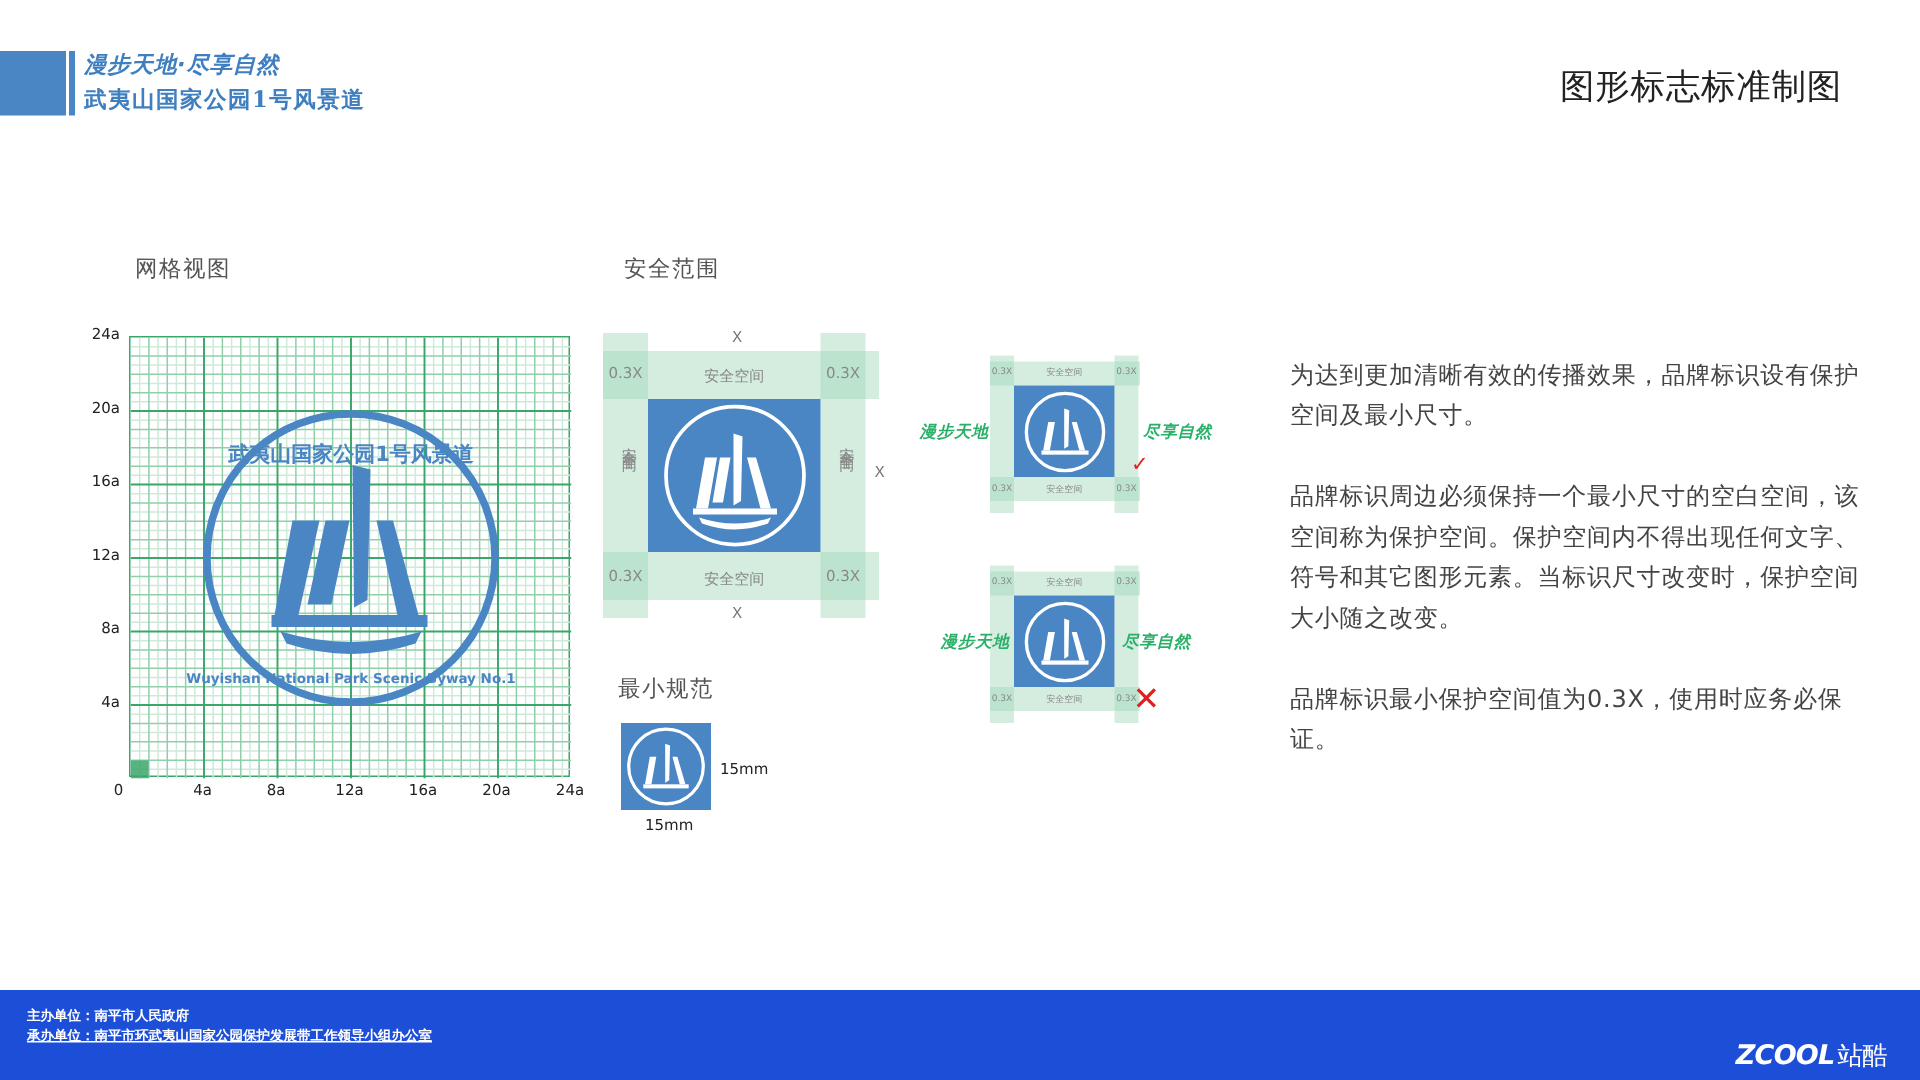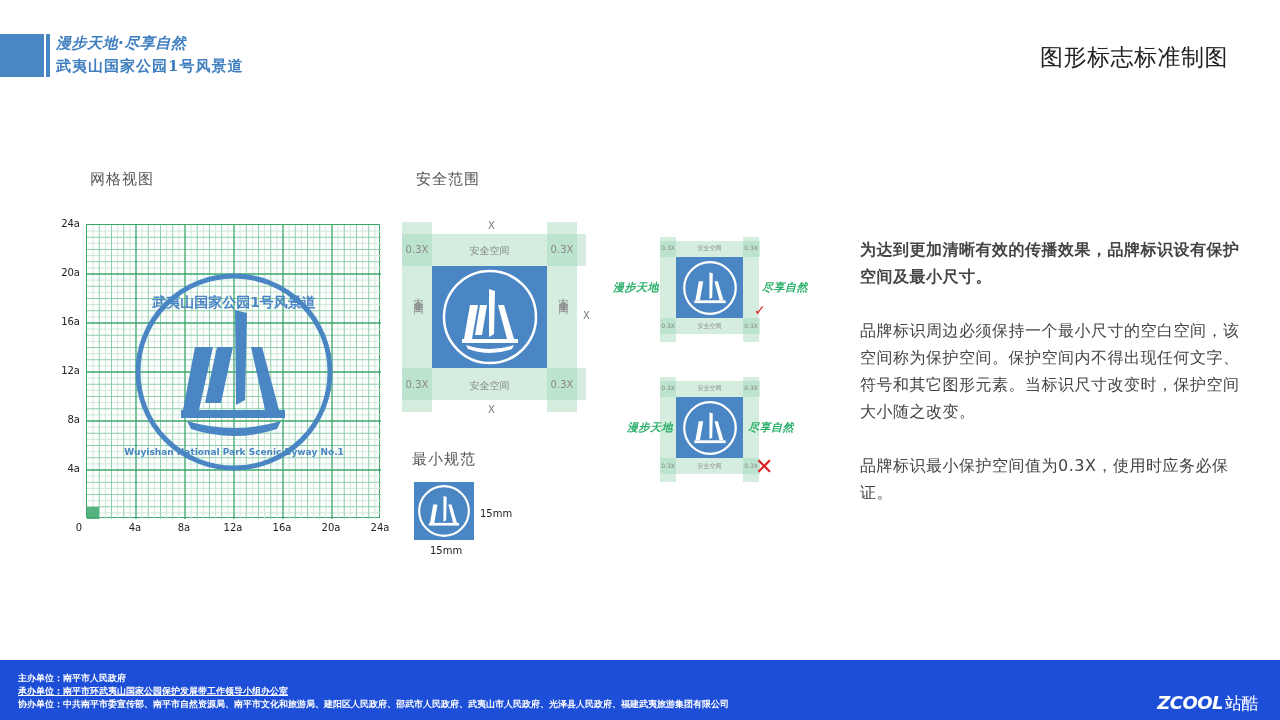--- a/index.html
+++ b/index.html
@@ -272,24 +272,23 @@
       <circle cx="50" cy="50" r="46" fill="none" stroke="#fff" stroke-width="4"></circle>
       <polygon points="30,38 38,38 32,72 24,72" fill="#fff"></polygon>
       <polygon points="49,22 55,24 54,67 49,70" fill="#fff"></polygon>
       <polygon points="58,38 64,38 74,72 67,72" fill="#fff"></polygon>
       <rect x="22" y="72" width="56" height="5" fill="#fff"></rect>
     </svg>
 </div>
 <div class="abs" style="left:480px; top:508px; font-size:10px; color:#222;">15mm</div>
 <div class="abs" style="left:430px; top:545px; font-size:10px; color:#222;">15mm</div>
 
-<div class="abs body-text" style="top:236px;font-weight:bold;">为达到更加清晰有效的传播效果，品牌标识设有保护空间及最小尺寸。</div>
+<div class="abs body-text" style="top:236px;">为达到更加清晰有效的传播效果，品牌标识设有保护空间及最小尺寸。</div>
 <div class="abs body-text" style="top:317px;">品牌标识周边必须保持一个最小尺寸的空白空间，该空间称为保护空间。保护空间内不得出现任何文字、符号和其它图形元素。当标识尺寸改变时，保护空间大小随之改变。</div>
 <div class="abs body-text" style="top:452px;">品牌标识最小保护空间值为0.3X，使用时应务必保证。</div>
 
 <div class="abs footer">
   <div class="footer-line" style="top:12px;">主办单位：南平市人民政府</div>
   <div class="footer-line" style="top:25px;text-decoration:underline;">承办单位：南平市环武夷山国家公园保护发展带工作领导小组办公室</div>
-  <div class="footer-line" style="top:38px;">协办单位：中共南平市委宣传部、南平市自然资源局、南平市文化和旅游局、建阳区人民政府、邵武市人民政府、武夷山市人民政府、光泽县人民政府、福建武夷旅游集团有限公司</div>
   <div class="zcool">
     <span>ZCOOL</span><span class="zcool-cn">站酷</span>
   </div>
 </div>
 
 </body></html>

